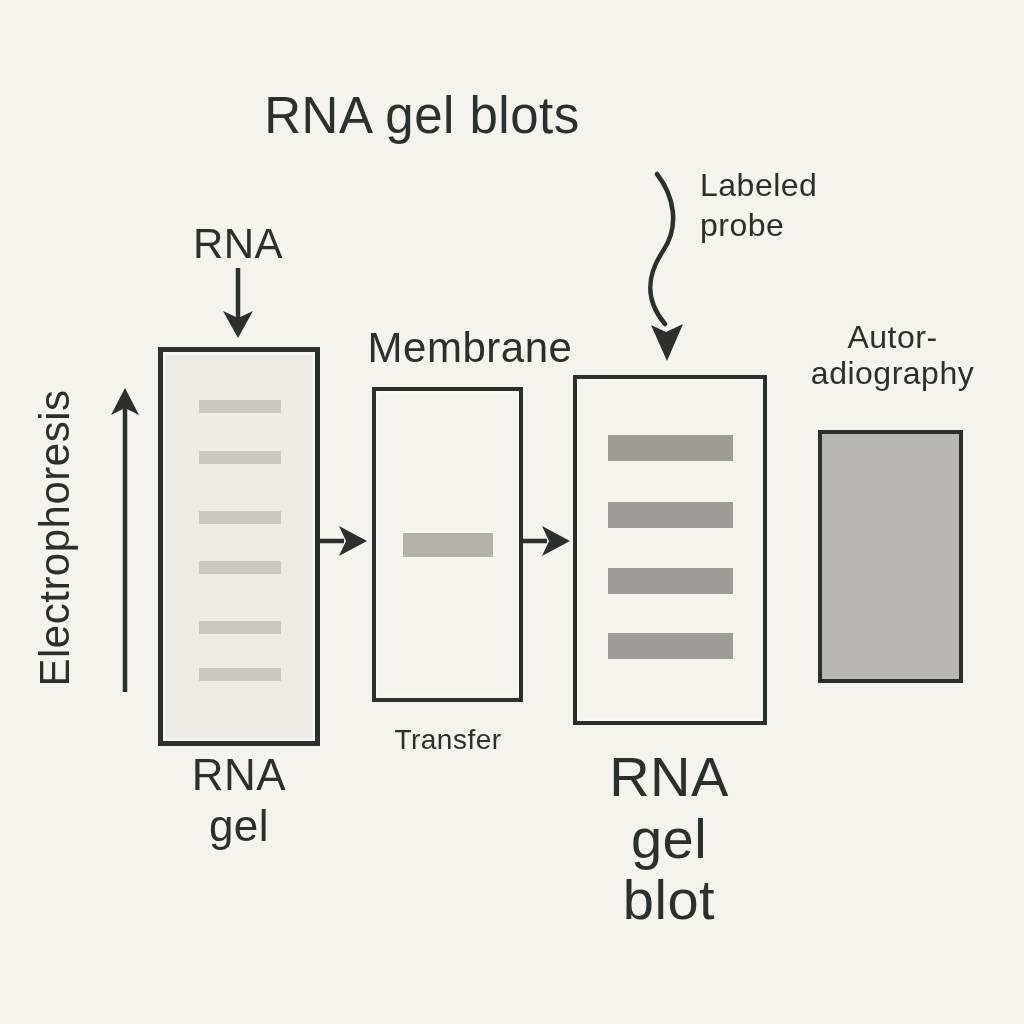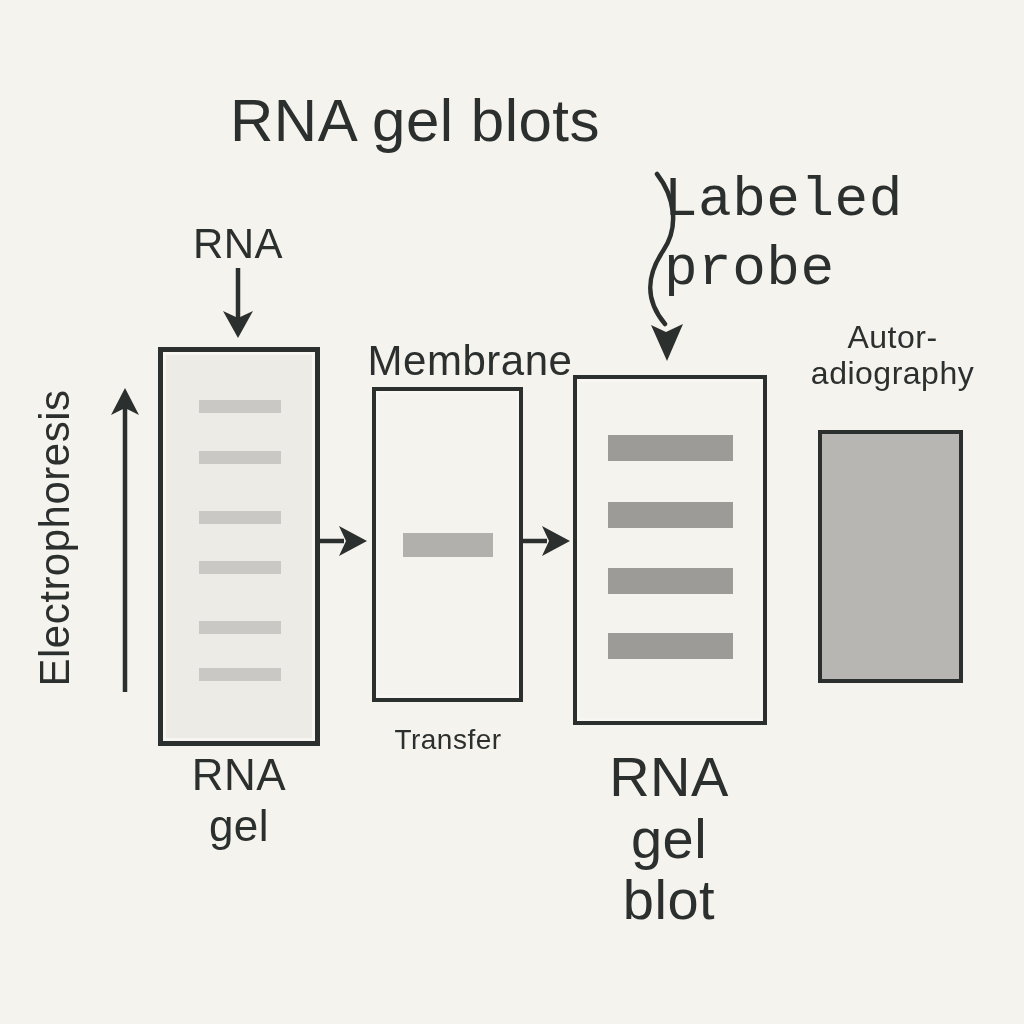--- a/index.html
+++ b/index.html
@@ -8,29 +8,29 @@
     --panel-fill:#f5f3ee; --membrane-band:#b1b0ac; --blot-band:#9c9b97; --film-fill:#b7b6b2;
   }
   html,body { margin:0; padding:0; }
   body { font-family:"Liberation Sans", sans-serif; background:#fff; }
   #canvas {
     position:relative; width:1024px; height:1024px; overflow:hidden;
     background:var(--background); color:var(--ink);
   }
   .txt { position:absolute; color:var(--ink); font-weight:500; letter-spacing:0.5px; }
   .center { text-align:center; }
-  #title { left:145px; top:86px; width:540px; font-size:60px; }
+  #title { left:152px; top:86px; width:540px; font-size:51px; }
   #rna-input-label { left:158px; top:220px; width:160px; font-size:42px; }
   #electrophoresis-label {
     left:55px; top:538px; font-size:42px; white-space:nowrap;
     transform:translate(-50%,-50%) rotate(-90deg);
   }
-  #membrane-label { left:345px; top:324px; width:250px; font-size:42px;margin-top:13px; }
+  #membrane-label { left:345px; top:324px; width:250px; font-size:42px; }
   #transfer-caption { left:348px; top:724px; width:200px; font-size:28px; }
-  #probe-label { left:664px; top:166px; font-size:56px; line-height:1.24;font-family:Liberation Mono, monospace; }
+  #probe-label { left:700px; top:166px; font-size:32px; line-height:1.24; }
   #gel-caption { left:148px; top:750px; width:182px; font-size:44px; line-height:1.15; }
   #blot-caption { left:569px; top:746px; width:200px; font-size:56px; line-height:1.1; }
   #film-label { left:770px; top:320px; width:245px; font-size:32px; line-height:1.12; }
 
   .panel { position:absolute; border:4px solid var(--ink); box-sizing:border-box;
            background:var(--panel-fill); box-shadow:inset 0 0 0 3px var(--gel-inner-edge); }
   #gel-panel { left:158px; top:347px; width:162px; height:399px; border-width:5px; background:var(--gel-fill); }
   #membrane-panel { left:372px; top:387px; width:151px; height:315px; }
   #blot-panel { left:573px; top:375px; width:194px; height:350px; }
   #film-panel { left:818px; top:430px; width:145px; height:253px; background:var(--film-fill); box-shadow:none; }

